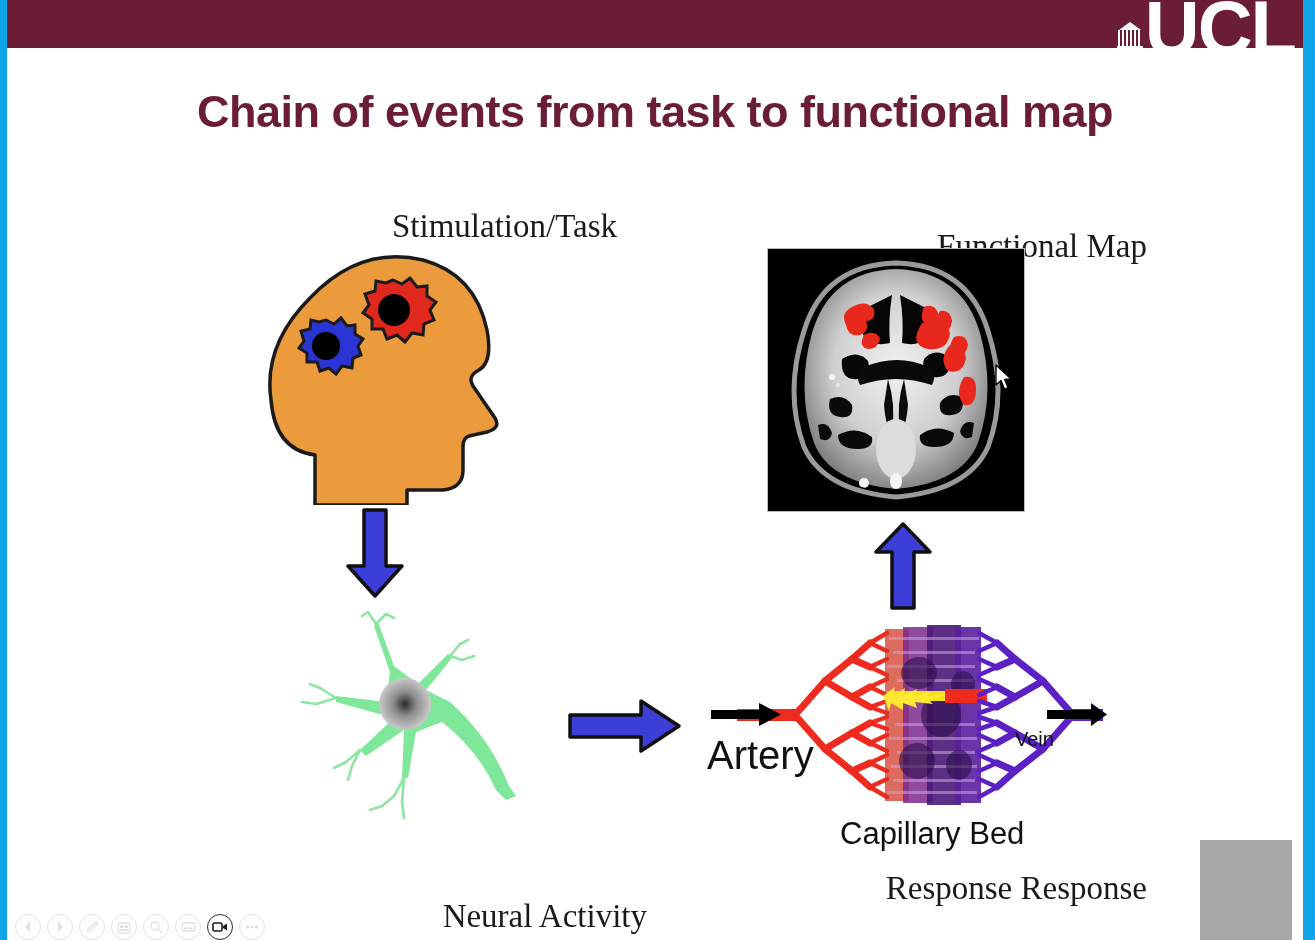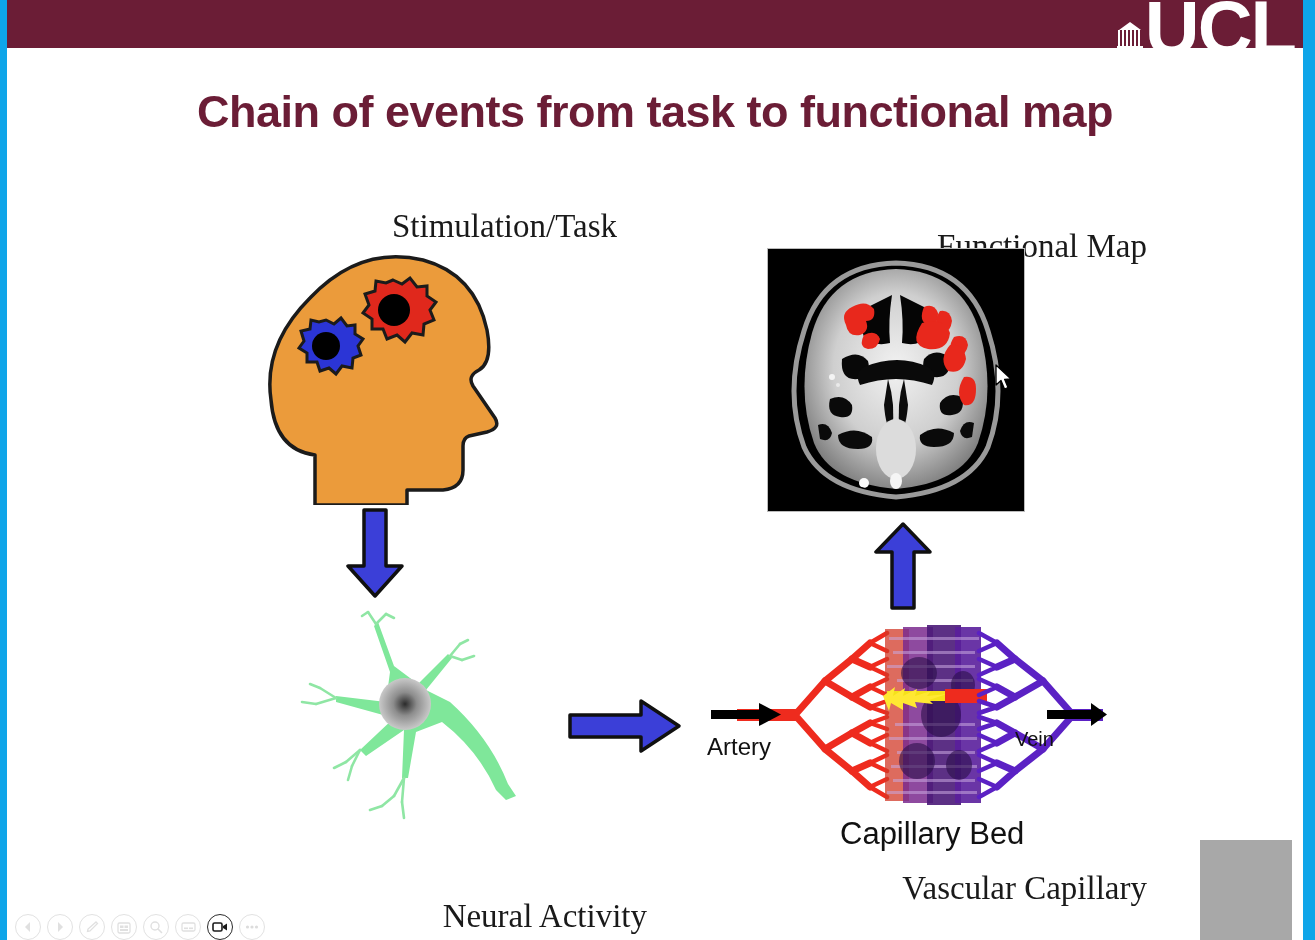--- a/index.html
+++ b/index.html
@@ -26,21 +26,21 @@
 
   
   .caption-serif{position:absolute;font-family:"Liberation Serif",serif;font-size:33px;color:#1a1a1a;text-align:right;white-space:nowrap;}
   .caption-sans{position:absolute;font-family:"Liberation Sans",sans-serif;font-size:28px;color:#111;white-space:nowrap;}
 
   
   #cap-stim{left:130px;top:208px;width:480px;}
   #cap-fmap{left:650px;top:208px;width:490px;margin-top:20px;}
   #cap-neural{left:160px;top:870px;width:480px;margin-top:28px;}
   #cap-vascular{left:650px;top:870px;width:490px;}
-  #cap-artery{left:700px;top:733px;font-size:24px;}
+  #cap-artery{left:700px;top:733px;font-size:40px;}
   #cap-vein{left:1008px;top:728px;font-size:20px;}
   #cap-capillary{left:833px;top:816px;font-size:31px;}
 
   
   #head-wrap{position:absolute;left:248px;top:250px;width:250px;height:255px;}
 
   
   #fmri-wrap{position:absolute;left:761px;top:249px;width:256px;height:262px;background:#000;
     box-shadow:0 0 0 1px #bbb;}
   #fmri-wrap svg{display:block;}
@@ -85,21 +85,21 @@
         </div>
         <div id="ucl-text">UCL</div>
       </div>
     </div>
 
     <div id="slide-title">Chain of events from task to functional map</div>
 
     <div class="caption-serif" id="cap-stim">Stimulation/Task</div>
     <div class="caption-serif" id="cap-fmap">Functional Map</div>
     <div class="caption-serif" id="cap-neural">Neural Activity</div>
-    <div class="caption-serif" id="cap-vascular">Vascular Capillary</div>
+    <div class="caption-serif" id="cap-vascular">Response Response</div>
 
     <div id="head-wrap">
       <svg width="250" height="255" viewBox="0 0 250 255">
         <path d="M60 255 L60 205 Q20 200 16 150 Q8 95 55 48 Q105 -5 168 10 Q220 24 232 80
                  Q238 112 224 120 Q212 126 218 136 L240 168 Q246 178 232 182 L214 186
                  Q208 188 208 196 L208 220 Q208 238 188 240 L152 240 L152 255 Z" fill="#eb9b3b" stroke="#1b1b1b" stroke-width="3.5" stroke-linejoin="round"></path>
 
         <g transform="translate(138,68)">
           <path d="M0 -38 L9 -34 L17 -40 L24 -31 L34 -32 L34 -22 L43 -16 L37 -8
                    L41 2 L31 6 L30 17 L19 15 L12 24 L4 17 L-6 21 L-10 11 L-21 11

